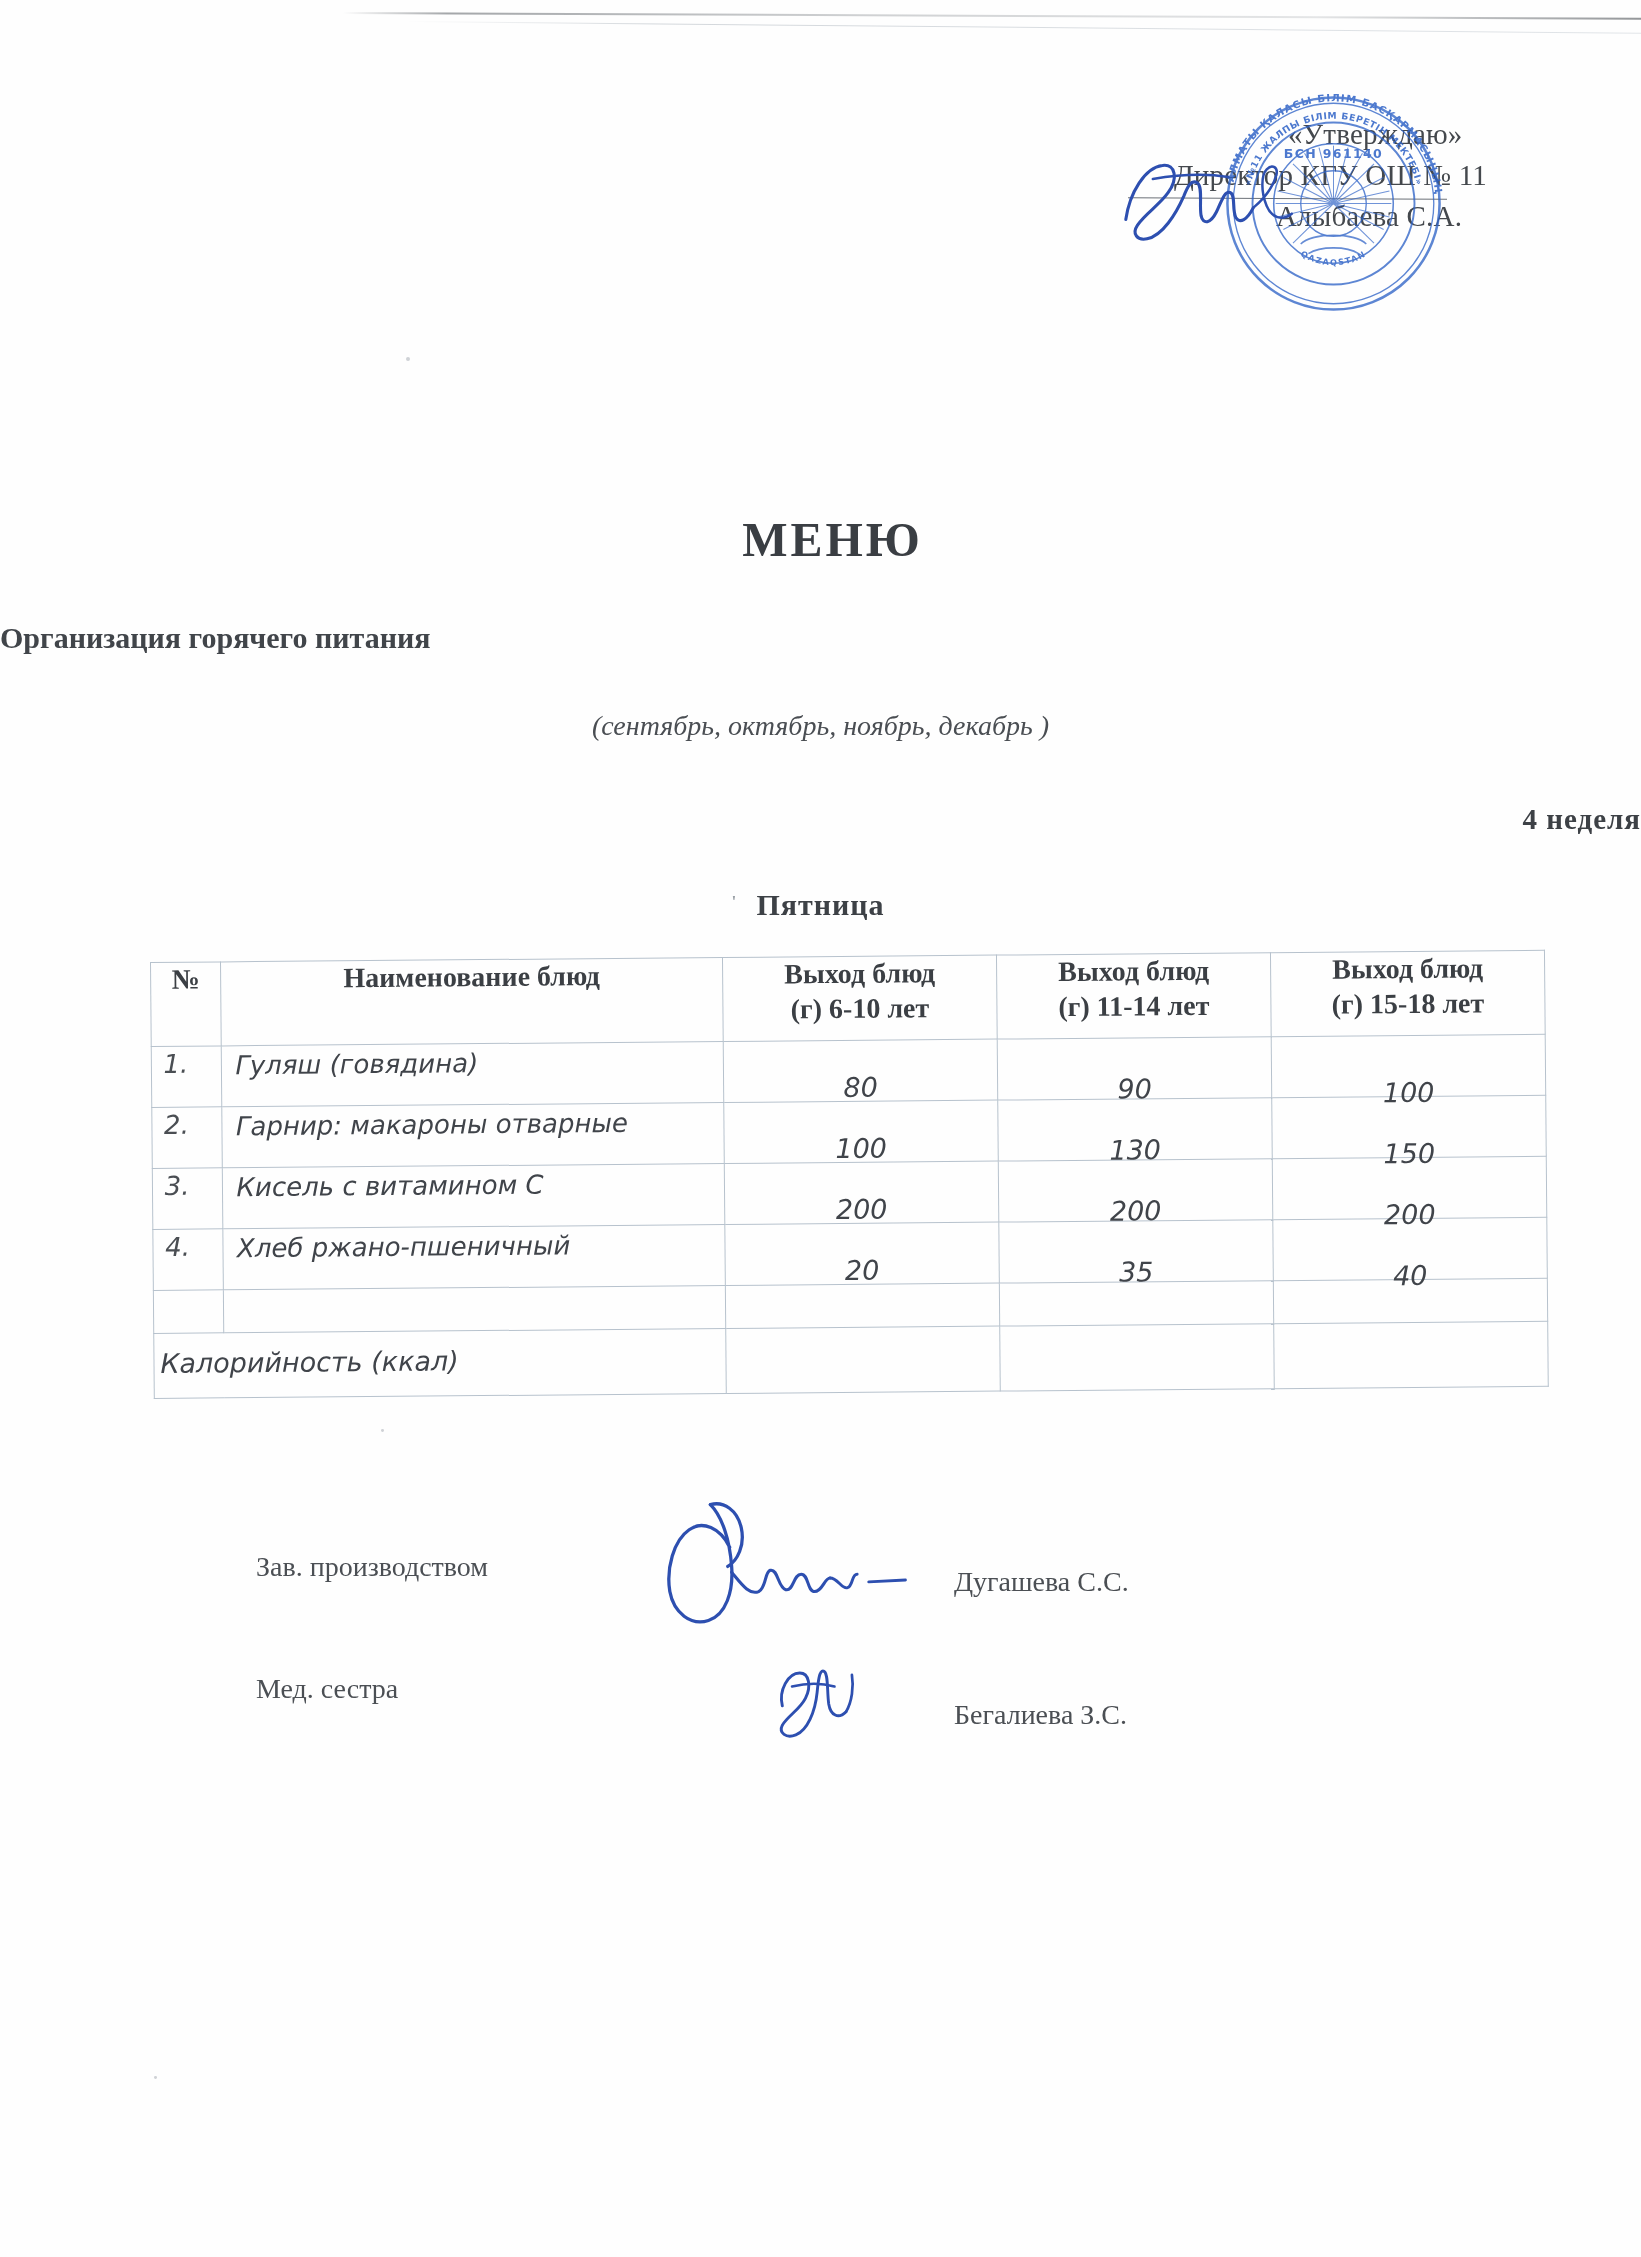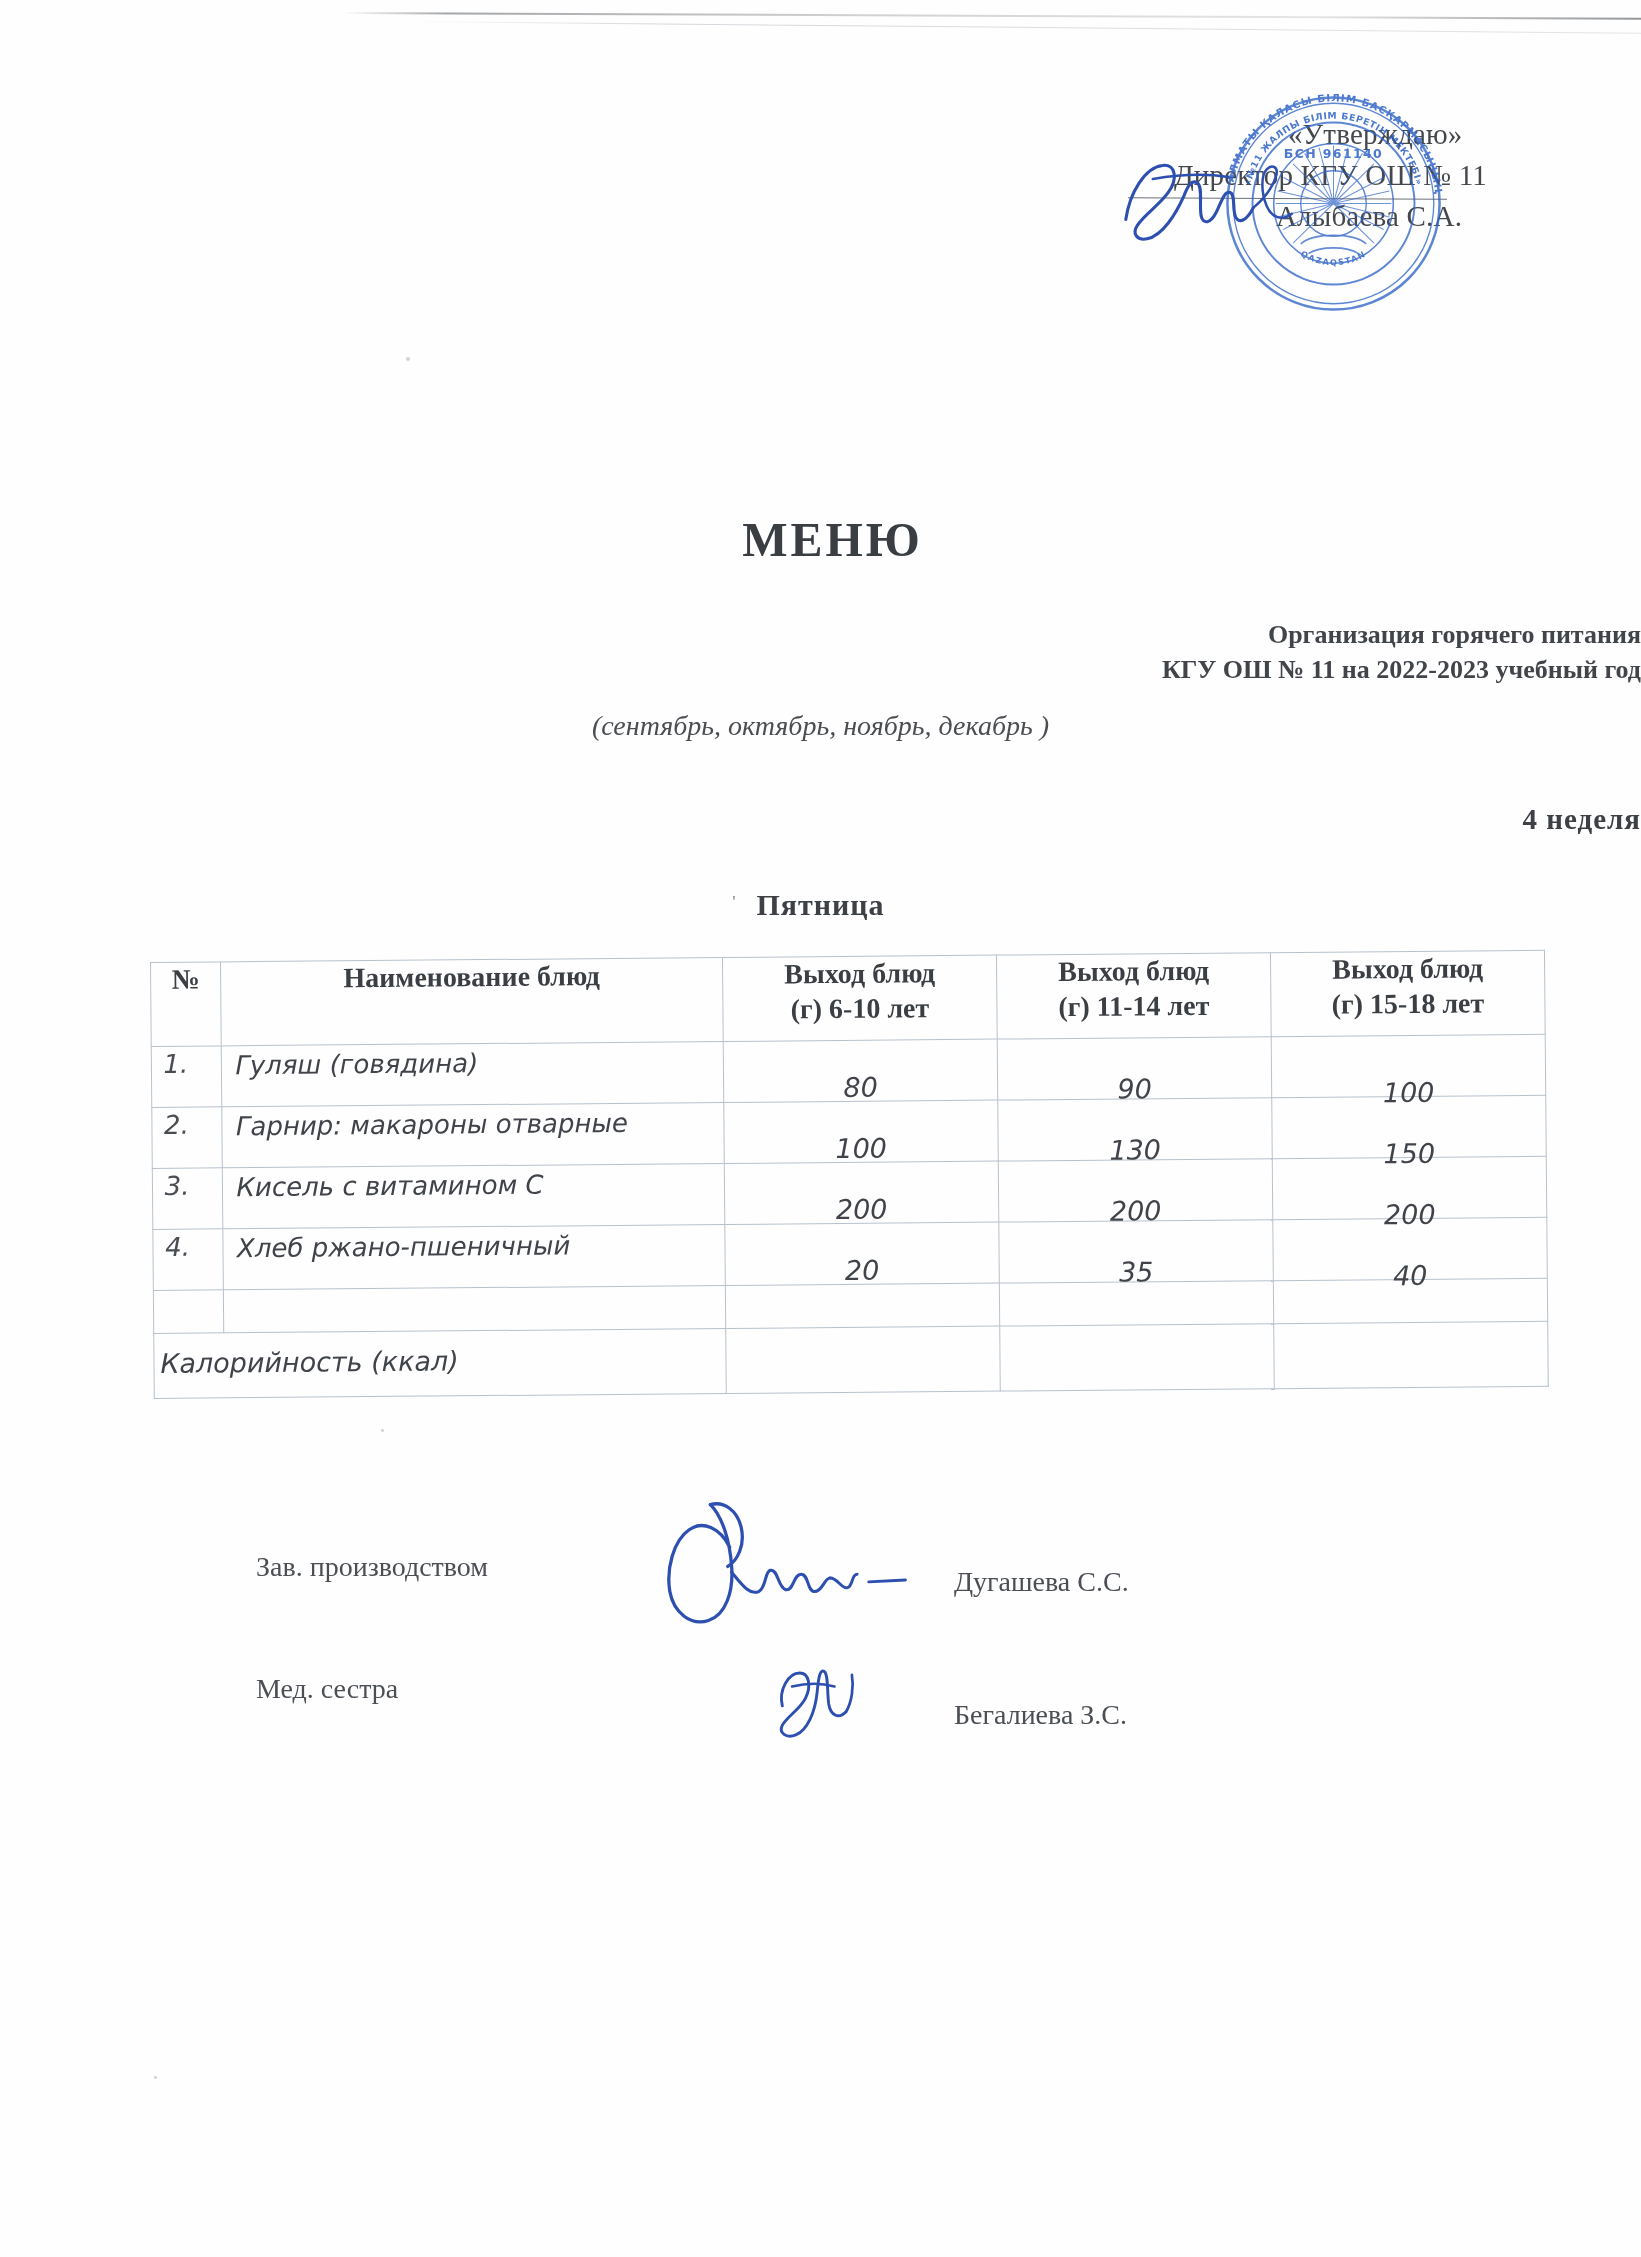--- a/index.html
+++ b/index.html
@@ -112,22 +112,22 @@
     font-size: 48px;
     font-weight: bold;
     letter-spacing: 2.9px;
     color: #3a3e43;
     padding-left: 24px;
   }
   .subtitle {
     position: absolute;
     left: 0; right: 0;
     top: 618px;
-    text-align: right;
-    font-size: 26px;
+    text-align: left;
+    font-size: 30px;
     font-weight: bold;
     line-height: 1.33;
     color: #41454a;
   }
   .subtitle .sub-ln { display: block; }
   .months {
     position: absolute;
     left: 0; right: 0;
     top: 710px;
     text-align: center;
@@ -378,21 +378,20 @@
       <text font-family="DejaVu Sans, sans-serif" font-size="8.5" font-weight="bold" fill="#2f63c7" letter-spacing="1.6">
         <textPath href="#arcBottom" startOffset="50%" text-anchor="middle">QAZAQSTAN</textPath>
       </text>
     </svg>
   </div>
 
   <div class="doc-title">МЕНЮ</div>
 
   <div class="subtitle">
     <span class="sub-ln">Организация горячего питания</span>
-    <span class="sub-ln">КГУ ОШ № 11 на 2022-2023 учебный год</span>
   </div>
 
   <div class="months">(сентябрь, октябрь, ноябрь, декабрь )</div>
   <div class="week">4  неделя</div>
   <div class="weekday"><span class="tick">'</span><span>Пятница</span></div>
 
   <div class="table-wrap">
     <table class="menu">
       <colgroup>
         <col class="col-num">

